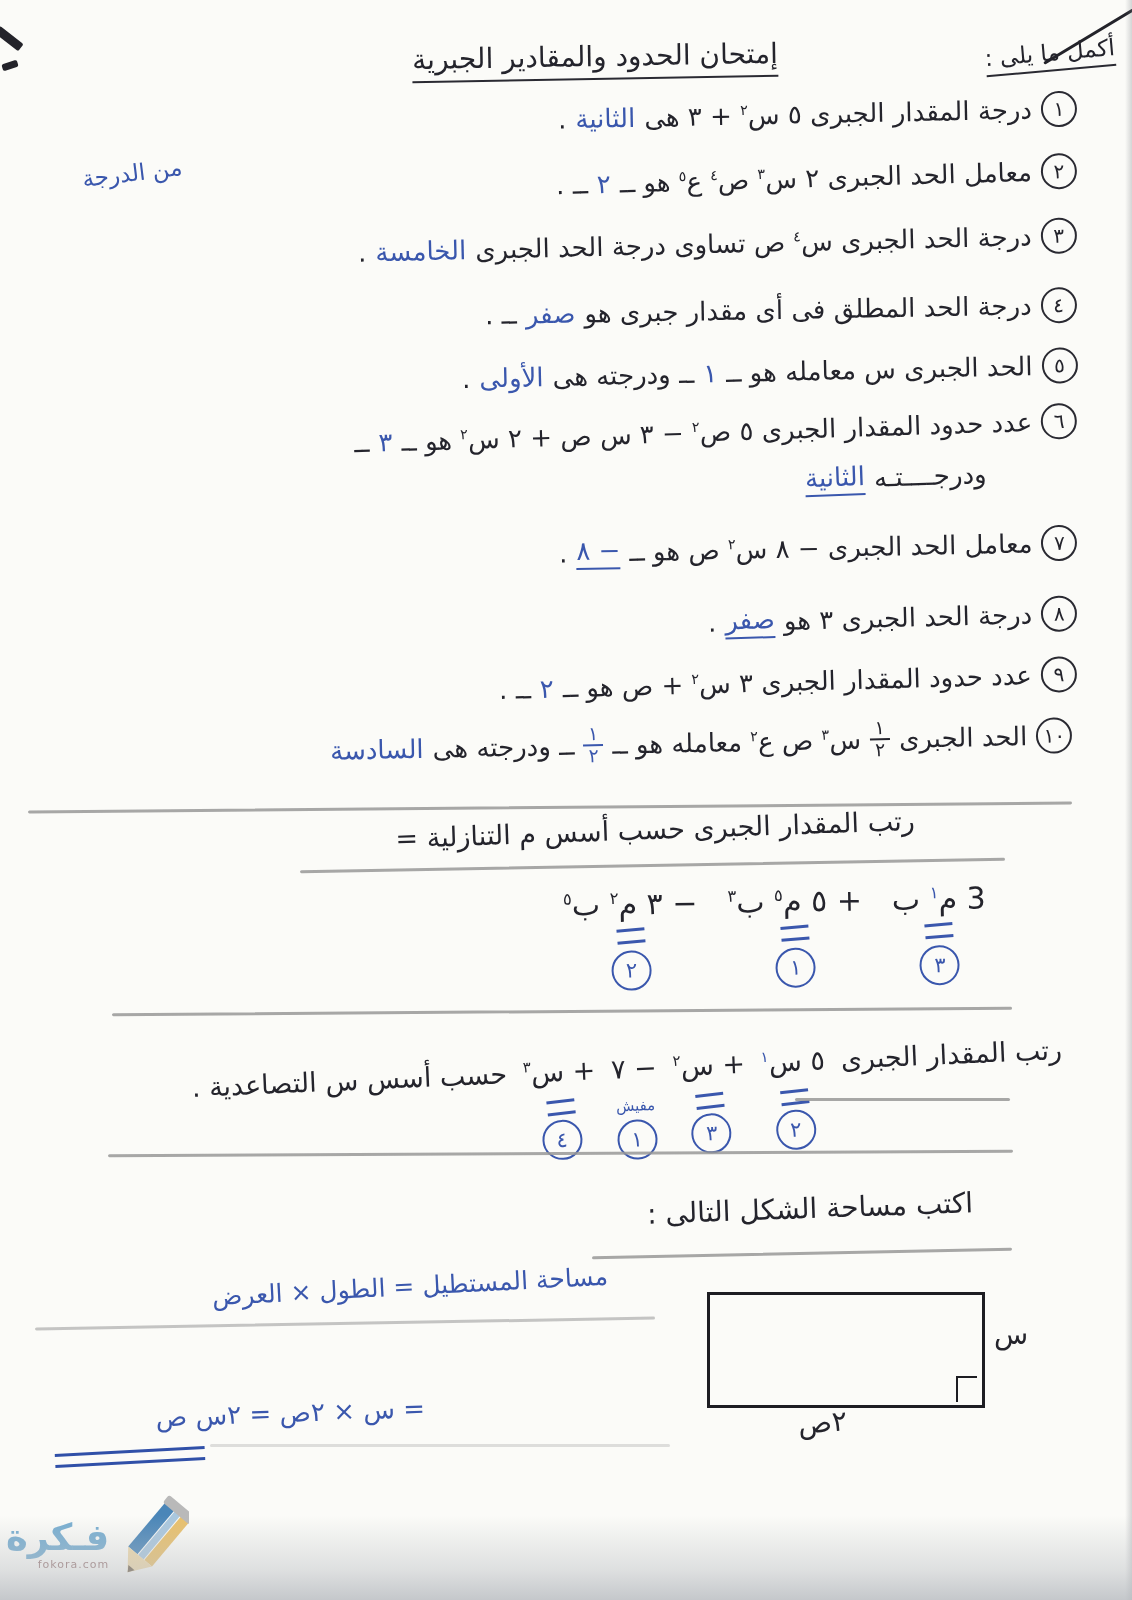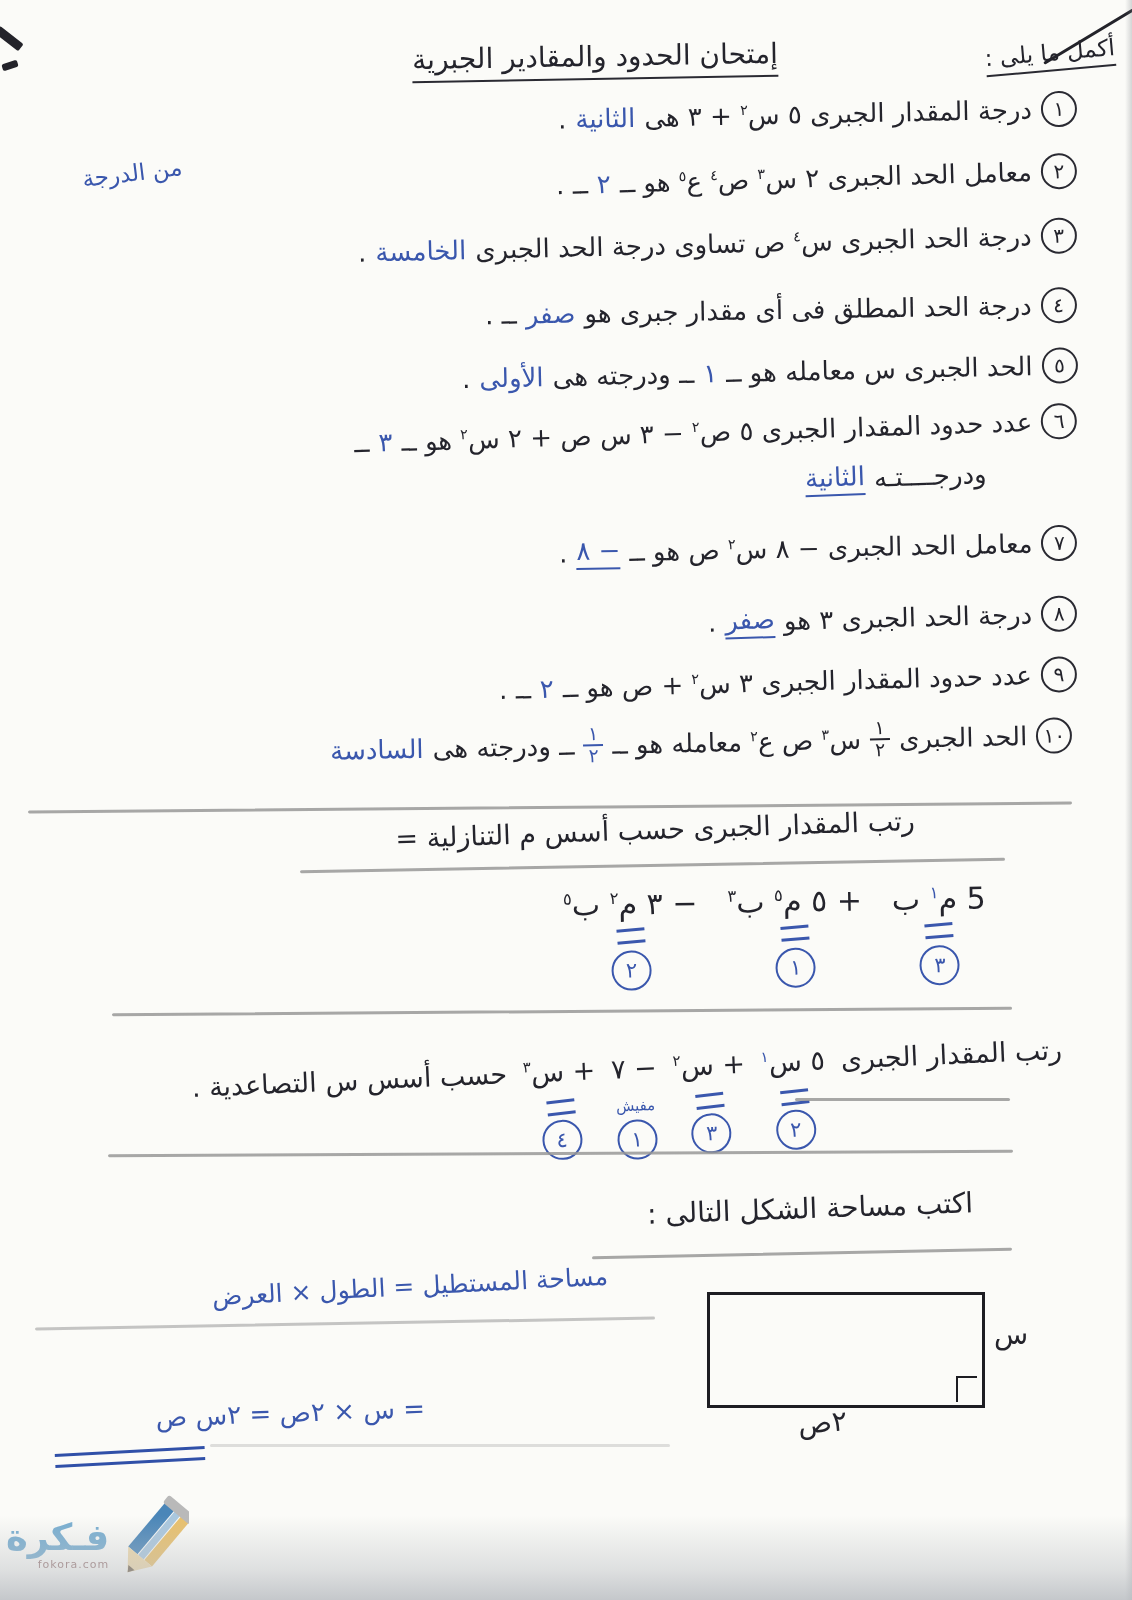--- a/index.html
+++ b/index.html
@@ -162,21 +162,21 @@
     <span class="qtxt">ــ ودرجته هى</span>
     <span class="qtxt pen">السادسة</span>
   </div>
 
   <div class="rule" style="top:806px;left:28px;width:1044px;transform:rotate(-0.5deg);"></div>
   <div class="abs hand" style="top:814px;left:305px;width:700px;font-size:27px;text-align:center;transform:rotate(-2deg);">رتب المقدار الجبرى حسب أسس م التنازلية =</div>
   <div class="rule" style="top:864px;left:300px;width:705px;transform:rotate(-1deg);"></div>
 
   <div class="expr-row" style="top:884px;left:505px;width:540px;transform:rotate(-1deg);">
     <div class="term">
-      <span class="ttext"><span>5 م</span><sup class="bsup">١</sup><span> ب</span></span>
+      <span class="ttext"><span>3 م</span><sup class="bsup">١</sup><span> ب</span></span>
       <span class="dmark"></span>
       <span class="rank">٣</span>
     </div>
     <div class="term">
       <span class="ttext">+ ٥ م<sup>٥</sup> ب<sup>٣</sup></span>
       <span class="dmark"></span>
       <span class="rank">١</span>
     </div>
     <div class="term">
       <span class="ttext">− ٣ م<sup>٢</sup> ب<sup>٥</sup></span>

